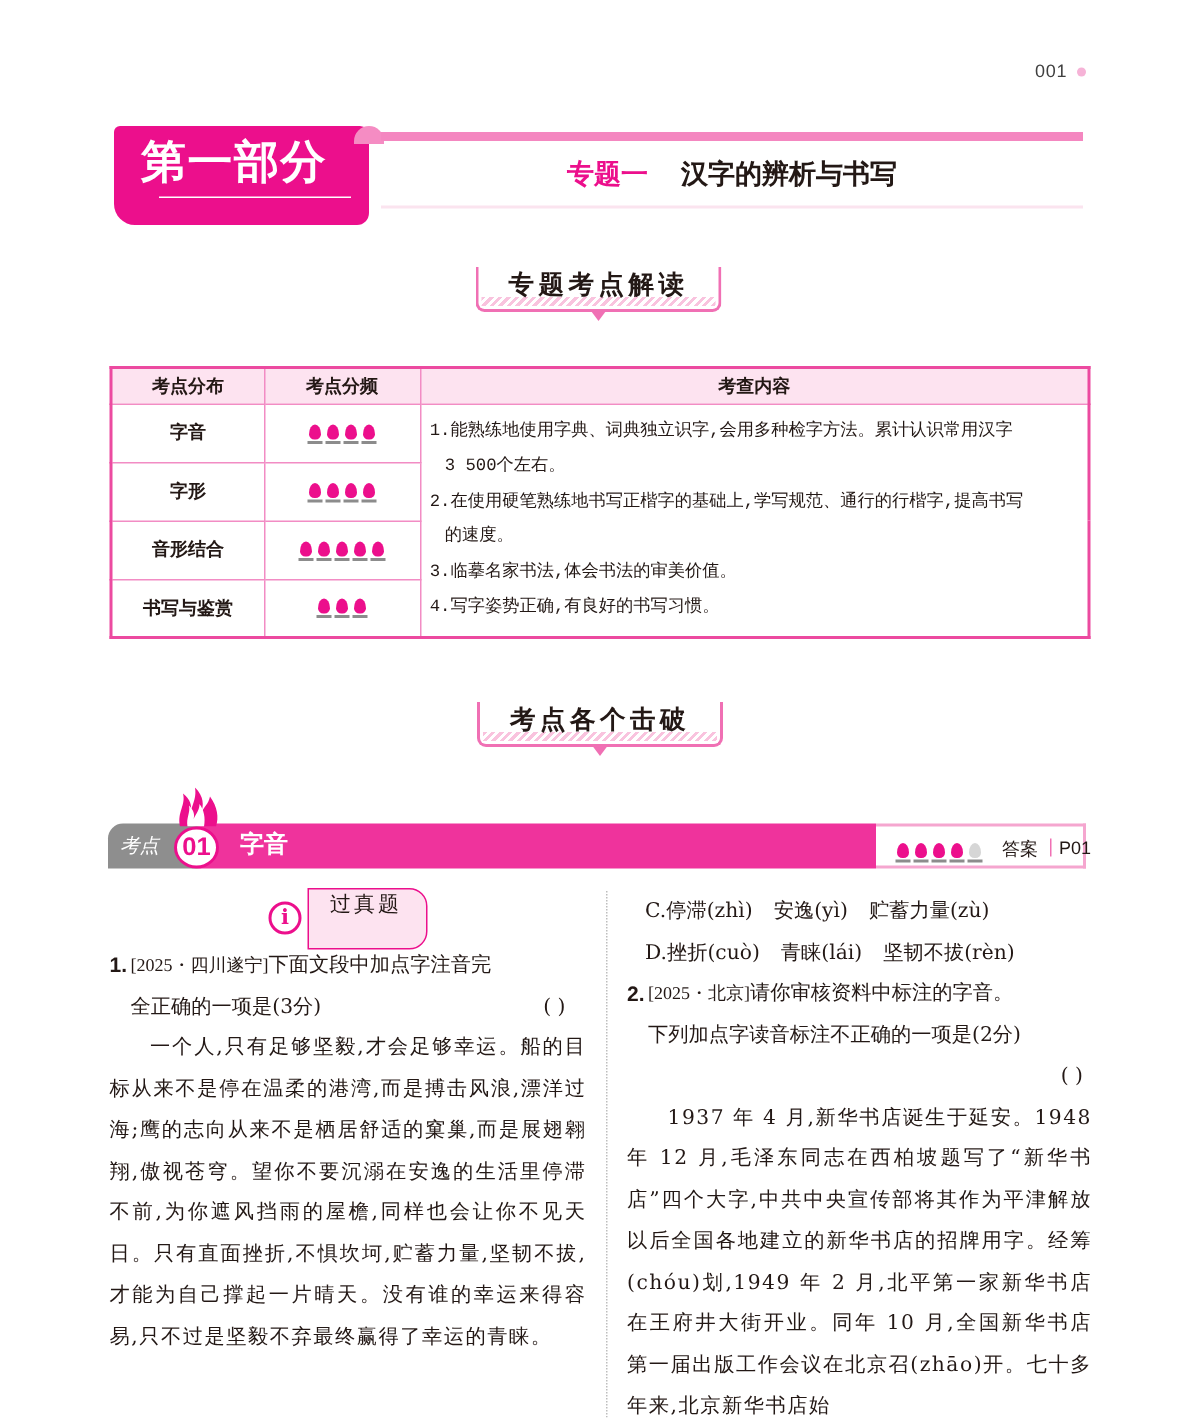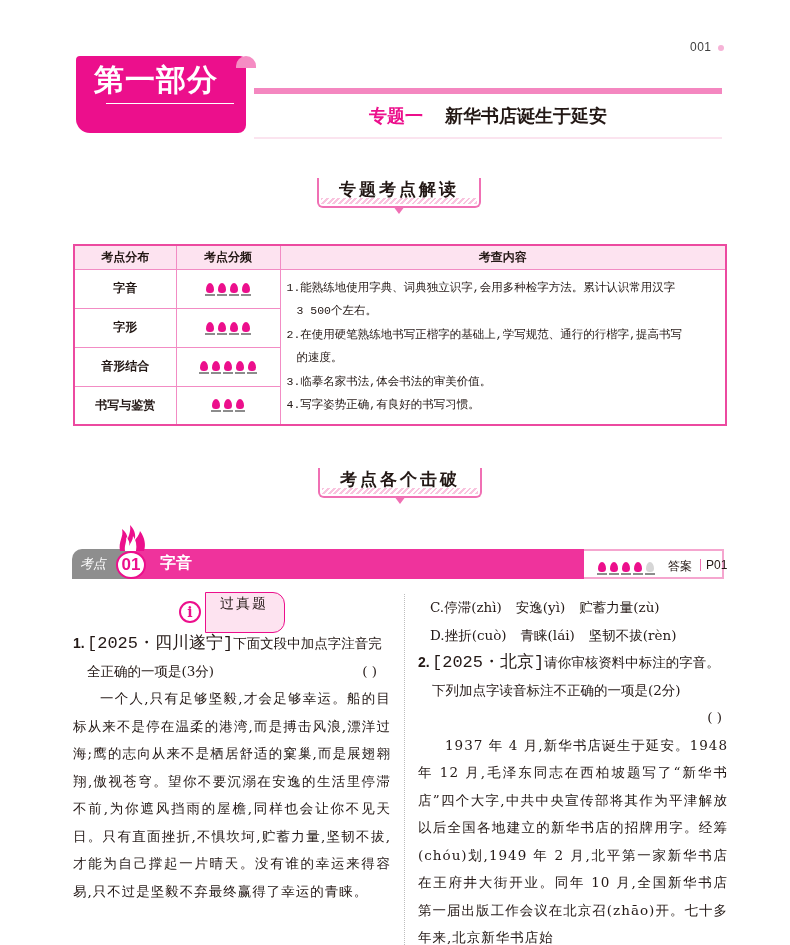--- a/index.html
+++ b/index.html
@@ -3,21 +3,21 @@
 <meta charset="utf-8">
 <style>
   * { box-sizing: border-box; margin: 0; padding: 0; }
   html, body { width: 790px; height: 945px; background: #ffffff; overflow: hidden; }
   body { position: relative; font-family: "DejaVu Serif", "Liberation Serif", serif; color: #231815; }
 
   .page-num { position: absolute; left: 690px; top: 40px; font-family: "Liberation Sans", sans-serif; font-size: 12px; color: #404040; letter-spacing: 0.5px; }
   .page-num .dot { display: inline-block; width: 6px; height: 6px; background: #f6b3d7; border-radius: 50%; margin-left: 6px; vertical-align: middle; }
 
   
-  .part-badge { position: absolute; left: 76px; top: 56px; width: 170px; height: 77px; background: #ec0f8c; border-radius: 4px 6px 8px 14px; text-decoration: underline; }
+  .part-badge { position: absolute; left: 76px; top: 84px; width: 170px; height: 66px; background: #ec0f8c; border-radius: 4px 6px 8px 14px; text-decoration: underline; }
   .part-badge .curl { position: absolute; right: -10px; top: 0; width: 20px; height: 12px; background: #f58cc3; border-radius: 10px 10px 0 0; }
   .part-title { position: absolute; left: 0; right: 10px; top: 4px; text-align: center; font-family: "DejaVu Sans", sans-serif; font-weight: bold; font-size: 30px; color: #fff; letter-spacing: 1px; }
   .part-rule { position: absolute; left: 30px; right: 12px; top: 47px; height: 1px; background: #fff; }
   .part-sub { position: absolute; left: 0; right: 10px; top: 50px; text-align: center; font-family: "DejaVu Sans", sans-serif; font-weight: bold; font-size: 15px; color: #fff; }
 
   .topic-bar { position: absolute; left: 254px; top: 88px; width: 468px; height: 6px; background: #f487c0; }
   .topic-line { position: absolute; left: 254px; top: 137px; width: 468px; height: 2px; background: #fbe4ef; }
   .topic-title { position: absolute; left: 254px; top: 104px; width: 468px; text-align: center; font-family: "DejaVu Sans", sans-serif; font-weight: bold; font-size: 18px; color: #231815; }
   .topic-title .num { color: #ec0f8c; margin-right: 22px; }
 
@@ -62,41 +62,41 @@
   .col.left { left: 73px; width: 318px; }
   .col.right { left: 418px; width: 310px; top: 594px; }
   .divider { position: absolute; left: 404px; top: 594px; width: 0; height: 351px; border-left: 1px dotted #bdbdbd; }
 
   .zhenti { display: flex; align-items: center; justify-content: center; margin: 2px 0 4px 0; height: 28px; }
   .zhenti .i { width: 22px; height: 22px; border: 2px solid #ec0f8c; border-radius: 50%; color: #ec0f8c; font-family: "DejaVu Serif", serif; font-weight: bold; font-size: 14px; text-align: center; line-height: 18px; margin-right: 4px; }
   .zhenti .pill { height: 41px; padding: 0 16px 0 14px; border: 1.5px solid #ec0f8c; border-radius: 0 12px 12px 0; background: #fde3f0; font-size: 14px; line-height: 21px; letter-spacing: 2px; color: #231815; }
 
   .q { position: relative; padding-left: 14px; }
   .q .qn { position: absolute; left: 0; top: 0; font-family: "Liberation Sans", sans-serif; font-weight: bold; font-size: 14px; }
-  .q .src { font-family: Liberation Mono, monospace; font-size: 17px; }
+  .q .src { font-family: Liberation Serif, serif; font-size: 12px; }
   .q .line2 { display: flex; justify-content: space-between; }
   .q .paren { padding-right: 14px; }
   .passage { text-indent: 2em; text-align: justify; font-size: 13.5px; letter-spacing: 1px; }
   .opt { padding-left: 12px; white-space: nowrap; }
   .opt span { margin-right: 14px; }
   .right-paren { text-align: right; padding-right: 6px; }
 </style>
 </head>
 <body>
 
 <div class="page-num"><span>001</span><span class="dot"></span></div>
 
 <div class="part-badge">
   <div class="curl"></div>
   <div class="part-title">第一部分</div>
   <div class="part-rule"></div>
 </div>
 
 <div class="topic-bar"></div>
-<div class="topic-title"><span class="num">专题一</span><span>新华书店诞生于延安</span></div>
+<div class="topic-title"><span class="num">专题一</span><span>汉字的辨析与书写</span></div>
 <div class="topic-line"></div>
 
 <div class="sec-banner" style="left:317px; top:178px;">
   <div class="frame"></div>
   <div class="hatch"></div>
   <div class="notch"></div>
   <div class="label">专题考点解读</div>
 </div>
 
 <table class="kd">

